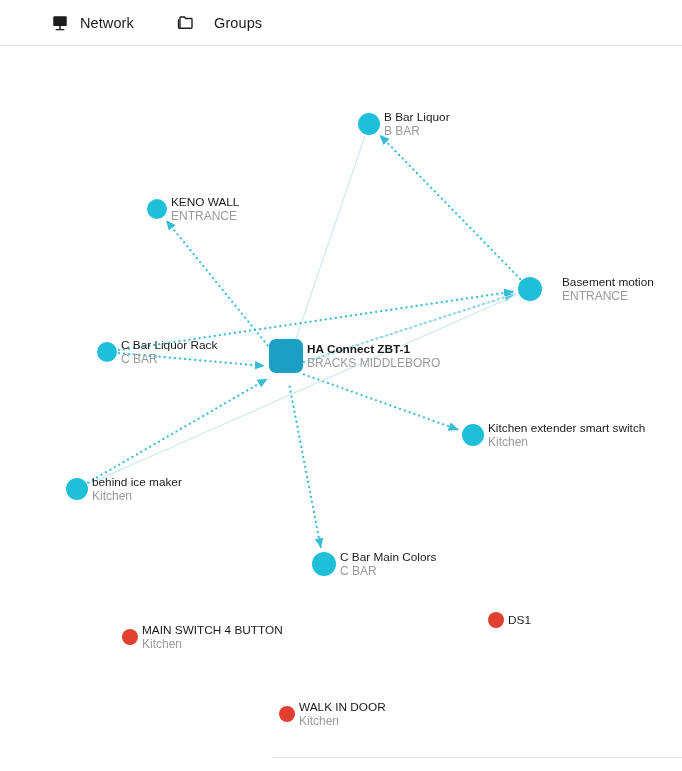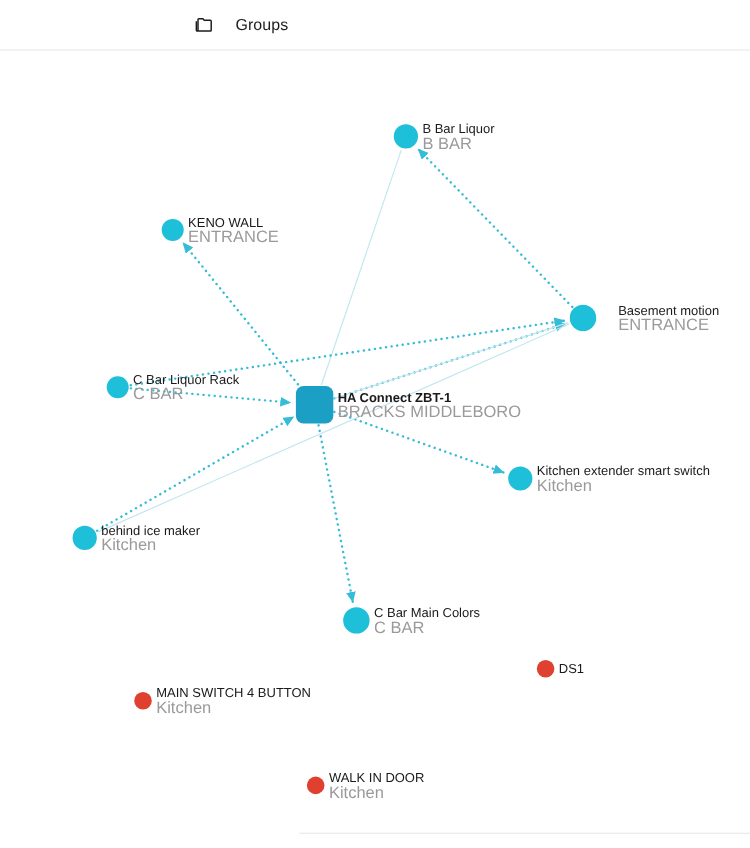--- a/index.html
+++ b/index.html
@@ -116,41 +116,51 @@
     transform: translateY(-50%);
     white-space: nowrap;
     pointer-events: none;
   }
   .node-name {
     font-size: 11.8px;
     color: #1a1a1a;
     line-height: 14px;
   }
   .node-sub {
-    font-size: 15px;
+    font-size: 12px;
     color: #9a9a9a;
     line-height: 14px;
   }
   .node.coord .node-name { font-weight: bold; }
 
   
   #bottom-rule {
     position: absolute;
     left: 272px;
     bottom: 13px;
     width: 410px;
     height: 1px;
     background: #e6e6e6;
   }
 </style>
 </head>
 <body>
 
 <div id="tabbar">
 
+  <div class="tab" style="left:36px;">
+    <span class="tab-icon">
+      <svg width="18" height="18" viewBox="0 0 24 24">
+        <rect x="3" y="3" width="18" height="13" rx="1.5" fill="#1c1c1c"></rect>
+        <rect x="11" y="16" width="2" height="4" fill="#1c1c1c"></rect>
+        <rect x="6" y="20" width="12" height="1.8" rx="0.9" fill="#1c1c1c"></rect>
+      </svg>
+    </span>
+    <span class="tab-label">Network</span>
+  </div>
 
   <div class="tab" style="left:160px;gap:20px;">
     <span class="tab-icon">
       <svg width="19" height="18" viewBox="0 0 24 24">
         <path d="M7 4 h5 l1.6 2 H21 a1 1 0 0 1 1 1 v11 a1 1 0 0 1 -1 1 H7 a1 1 0 0 1 -1 -1 V5 a1 1 0 0 1 1 -1 z" fill="none" stroke="#1c1c1c" stroke-width="1.8"></path>
         <path d="M4 7 v11 a1 1 0 0 0 1 1 h1" fill="none" stroke="#1c1c1c" stroke-width="1.8"></path>
       </svg>
     </span>
     <span class="tab-label">Groups</span>
   </div>
@@ -217,21 +227,21 @@
           <div class="node-sub">ENTRANCE</div>
         </div>
       </div>
       <div class="node" style="left: 107px; top: 306px; width: 20px; height: 20px;">
         <div class="node-shape circle" style="width: 20px; height: 20px; background: rgb(30, 191, 216);"></div>
         <div class="node-text" style="margin-left: 14px;">
           <div class="node-name">C Bar Liquor Rack</div>
           <div class="node-sub">C BAR</div>
         </div>
       </div>
-      <div class="node coord" style="left: 286px; top: 322px; width: 34px; height: 24px;">
+      <div class="node coord" style="left: 286px; top: 310px; width: 34px; height: 24px;">
         <div class="node-shape square" style="width: 34px; height: 34px; background: rgb(27, 159, 196);"></div>
         <div class="node-text" style="margin-left: 21px;">
           <div class="node-name">HA Connect ZBT-1</div>
           <div class="node-sub">BRACKS MIDDLEBORO</div>
         </div>
       </div>
       <div class="node" style="left: 473px; top: 389px; width: 22px; height: 22px;">
         <div class="node-shape circle" style="width: 22px; height: 22px; background: rgb(30, 191, 216);"></div>
         <div class="node-text" style="margin-left: 15px;">
           <div class="node-name">Kitchen extender smart switch</div>
@@ -245,21 +255,21 @@
           <div class="node-sub">Kitchen</div>
         </div>
       </div>
       <div class="node" style="left: 324px; top: 518px; width: 24px; height: 24px;">
         <div class="node-shape circle" style="width: 24px; height: 24px; background: rgb(30, 191, 216);"></div>
         <div class="node-text" style="margin-left: 16px;">
           <div class="node-name">C Bar Main Colors</div>
           <div class="node-sub">C BAR</div>
         </div>
       </div>
-      <div class="node" style="left: 496px; top: 562px; width: 16px; height: 16px;">
+      <div class="node" style="left: 496px; top: 574px; width: 16px; height: 16px;">
         <div class="node-shape circle" style="width: 16px; height: 16px; background: rgb(224, 64, 47);"></div>
         <div class="node-text" style="margin-left: 12px;">
           <div class="node-name">DS1</div>
         </div>
       </div>
       <div class="node" style="left: 130px; top: 591px; width: 16px; height: 16px;">
         <div class="node-shape circle" style="width: 16px; height: 16px; background: rgb(224, 64, 47);"></div>
         <div class="node-text" style="margin-left: 12px;">
           <div class="node-name">MAIN SWITCH 4 BUTTON</div>
           <div class="node-sub">Kitchen</div>

